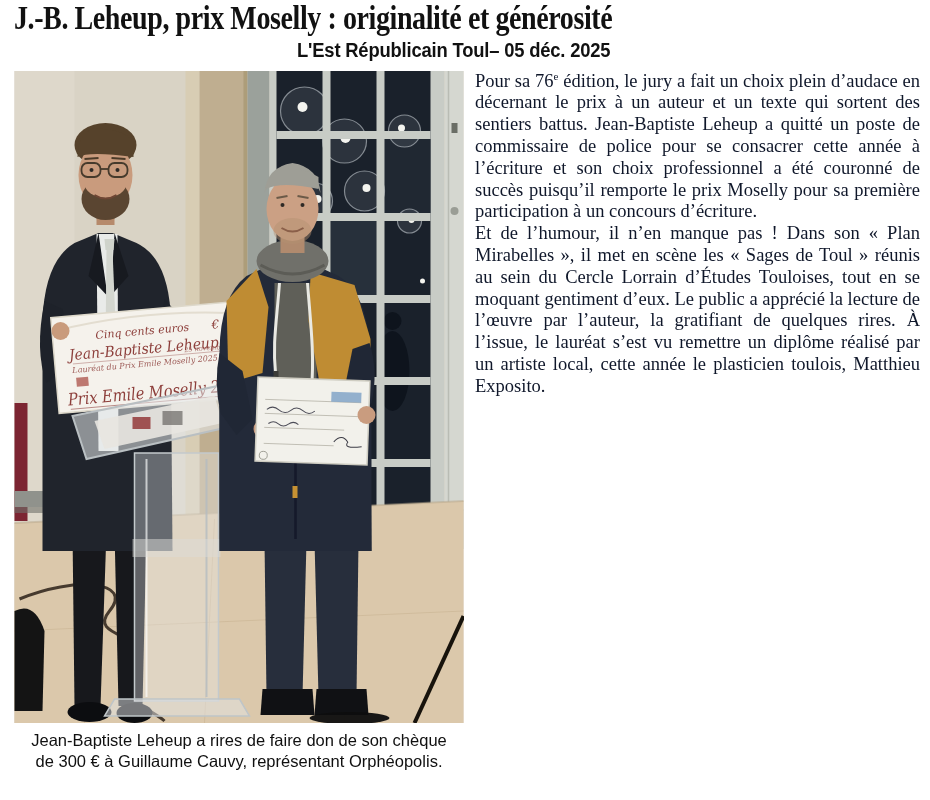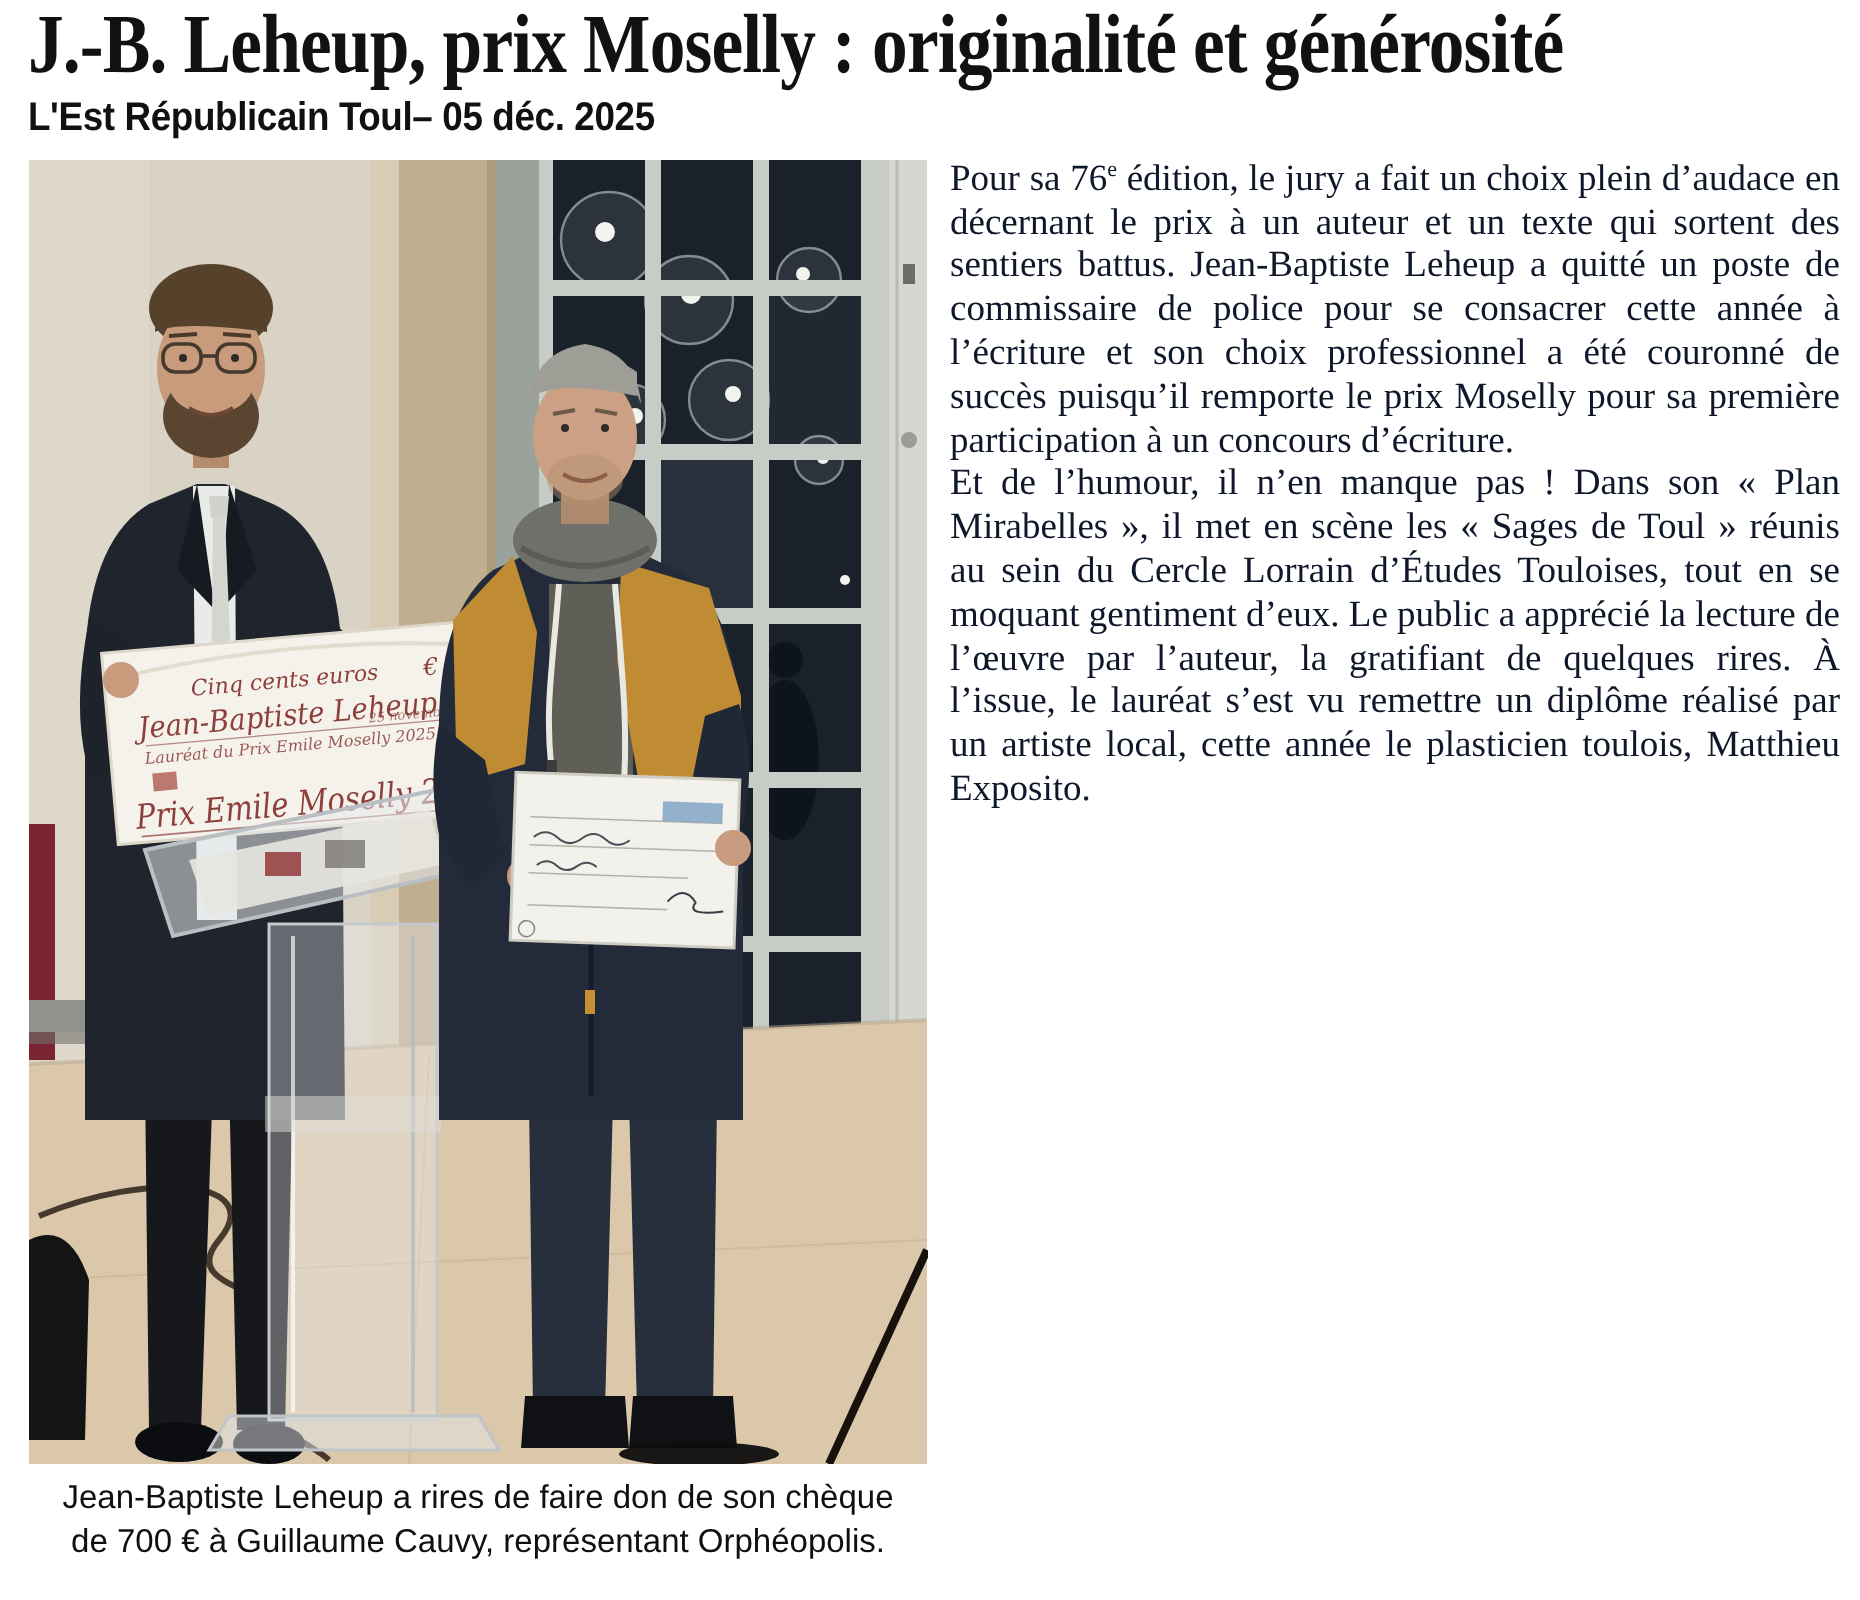--- a/index.html
+++ b/index.html
@@ -3,24 +3,24 @@
 <meta charset="utf-8">
 <style>
   html,body { margin:0; padding:0; }
   body {
     width:930px; height:800px; background:#ffffff; overflow:hidden;
     font-family:"Liberation Serif", serif; color:#1b1b1b;
     -webkit-font-smoothing:antialiased;
   }
   .page { padding:2px 10px 0 14px; }
 
-  h1.headline { margin:0; font-size:42px; line-height:1.02; font-weight:700; white-space:nowrap; color:#111; }
+  h1.headline { margin:0; font-size:33px; line-height:1.02; font-weight:700; white-space:nowrap; color:#111; }
   .headline-inner { display:inline-block; transform:scaleX(.85); transform-origin:left center; letter-spacing:-0.5px; }
 
-  .byline { margin:3px 0 9px; font-family:"Liberation Sans", sans-serif; font-weight:700; font-size:20px; color:#111; white-space:nowrap; }
+  .byline { margin:3px 0 9px; font-family:"Liberation Sans", sans-serif; font-weight:700; font-size:20px; color:#111; white-space:nowrap;text-align:center; }
   .byline-inner { display:inline-block; transform:scaleX(.92); transform-origin:left center; letter-spacing:-0.2px; }
 
   .content { display:flex; gap:11px; align-items:flex-start; }
 
   figure.photo-col { margin:0; flex:0 0 450px; width:450px; }
   .photo-frame { width:450px; height:652px; line-height:0; }
   .photo-frame svg { display:block; }
   figcaption {
     font-family:"Liberation Sans", sans-serif; font-size:16.5px; line-height:1.32;
     text-align:center; margin-top:7px; color:#101010;
@@ -252,21 +252,21 @@
           <circle cx="352" cy="344" r="9" fill="#c99c7f"></circle>
 
           <g>
             <line x1="449" y1="545" x2="400" y2="652" stroke="#17130c" stroke-width="4"></line>
             <ellipse cx="335" cy="647" rx="40" ry="6" fill="#0e0e0e" opacity=".95"></ellipse>
           </g>
         </svg>
       </div>
       <figcaption>
         <span class="cap-line">Jean-Baptiste Leheup a rires de faire don de son chèque</span>
-        <span class="cap-line">de 700 € à Guillaume Cauvy, représentant Orphéopolis.</span>
+        <span class="cap-line">de 300 € à Guillaume Cauvy, représentant Orphéopolis.</span>
       </figcaption>
     </figure>
 
     <div class="text-col">
       <p><span>Pour sa 76</span><sup class="ed">e</sup><span> édition, le jury a fait un choix plein d’audace en décernant le prix à un auteur et un texte qui sortent des sentiers battus. Jean-Baptiste Leheup a quitté un poste de commissaire de police pour se consacrer cette année à l’écriture et son choix professionnel a été couronné de succès puisqu’il remporte le prix Moselly pour sa première participation à un concours d’écriture.</span></p>
       <p>Et de l’humour, il n’en manque pas ! Dans son « Plan Mirabelles », il met en scène les « Sages de Toul » réunis au sein du Cercle Lorrain d’Études Touloises, tout en se moquant gentiment d’eux. Le public a apprécié la lecture de l’œuvre par l’auteur, la gratifiant de quelques rires. À l’issue, le lauréat s’est vu remettre un diplôme réalisé par un artiste local, cette année le plasticien toulois, Matthieu Exposito.</p>
     </div>
 
   </div>
 </div>

